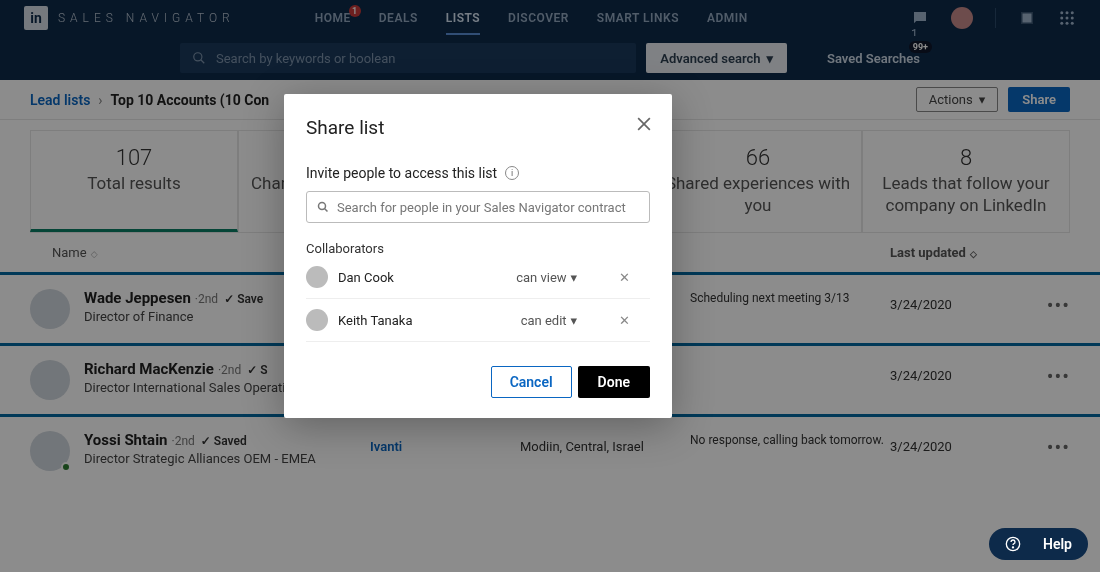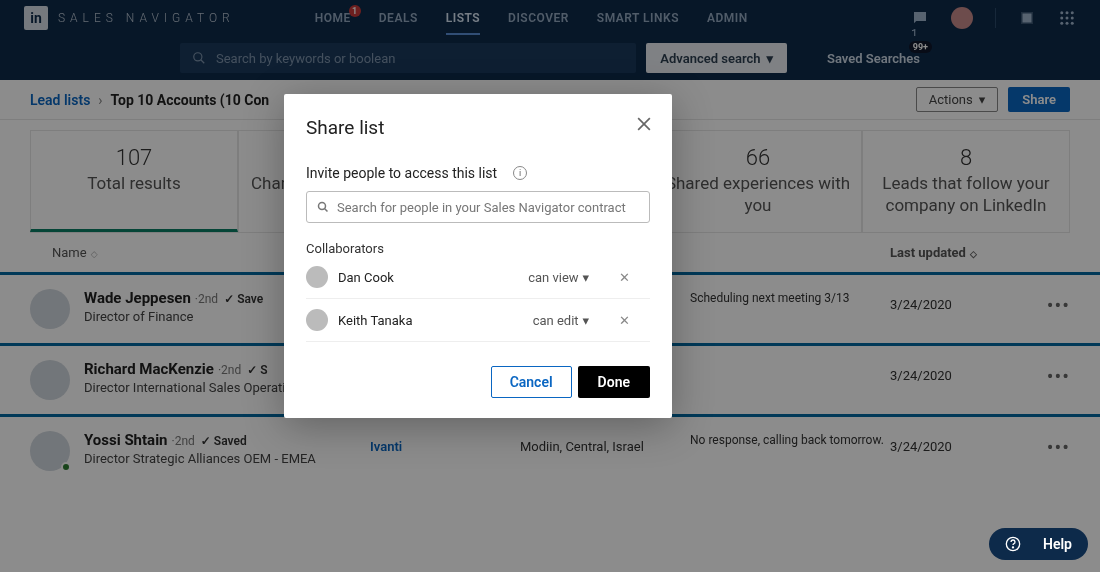--- a/index.html
+++ b/index.html
@@ -55,28 +55,28 @@
   .row-acct { width: 150px; color: #0a66c2; font-weight: 600; cursor: pointer; padding-top: 8px; }
   .row-geo { width: 170px; color: #333; padding-top: 8px; }
   .row-act { width: 200px; color: #333; font-size: 12px; padding-top: 2px; line-height: 1.3; }
   .row-upd { width: 110px; color: #333; padding-top: 8px; }
   .row-dots { margin-left: auto; color: #666; font-size: 20px; letter-spacing: 1px; cursor: pointer; padding-top: 4px; }
 
   .overlay { position: absolute; inset: 0; background: rgba(0,0,0,0.45); }
   .modal { position: absolute; left: 284px; top: 94px; width: 388px; background: #fff; border-radius: 2px; box-shadow: 0 8px 40px rgba(0,0,0,0.3); padding: 22px 22px 20px 22px; }
   .modal-title { font-size: 19px; font-weight: 400; color: #222; }
   .modal-close { position: absolute; top: 20px; right: 18px; color: #666; cursor: pointer; }
-  .modal-sub { font-size: 14px; color: #222; margin-top: 26px; display: flex; align-items: center; gap: 16px; }
+  .modal-sub { font-size: 14px; color: #222; margin-top: 26px; display: flex; align-items: center; gap: 8px; }
   .info-icon { width: 14px; height: 14px; border: 1px solid #888; border-radius: 50%; font-size: 9px; display: flex; align-items: center; justify-content: center; color: #666; }
   .search-people { margin-top: 10px; border: 1px solid #bbb; border-radius: 3px; height: 32px; display: flex; align-items: center; padding: 0 10px; color: #777; font-size: 13px; gap: 8px; }
   .collab-label { font-size: 13px; color: #333; margin-top: 18px; }
   .collab-row { display: flex; align-items: center; padding: 10px 0; border-bottom: 1px solid #eee; font-size: 13px; }
   .collab-avatar { width: 22px; height: 22px; border-radius: 50%; background: #bbb; margin-right: 10px; }
   .collab-name { color: #222; }
-  .collab-perm { margin-left: auto; color: #555; display: flex; align-items: center; gap: 4px; cursor: pointer; margin-right: 30px; }
+  .collab-perm { margin-left: auto; color: #555; display: flex; align-items: center; gap: 4px; cursor: pointer; margin-right: 42px; }
   .collab-x { color: #888; cursor: pointer; margin-right: 20px; }
   .modal-footer { display: flex; justify-content: flex-end; gap: 6px; margin-top: 24px; }
   .btn-cancel { border: 1px solid #0a66c2; color: #0a66c2; background: #fff; padding: 7px 18px; font-weight: 600; border-radius: 2px; cursor: pointer; font-size: 14px; }
   .btn-done { background: #000000; color: #fff; border: none; padding: 8px 20px; font-weight: 600; border-radius: 2px; cursor: pointer; font-size: 14px; }
 
   .help-pill { position: absolute; bottom: 12px; right: 12px; background: #0d2a4a; color: #fff; border-radius: 20px; padding: 8px 16px; font-size: 14px; font-weight: 600; display: flex; align-items: center; gap: 22px; cursor: pointer; }
 
   svg { display: block; }
 </style>
 </head>

